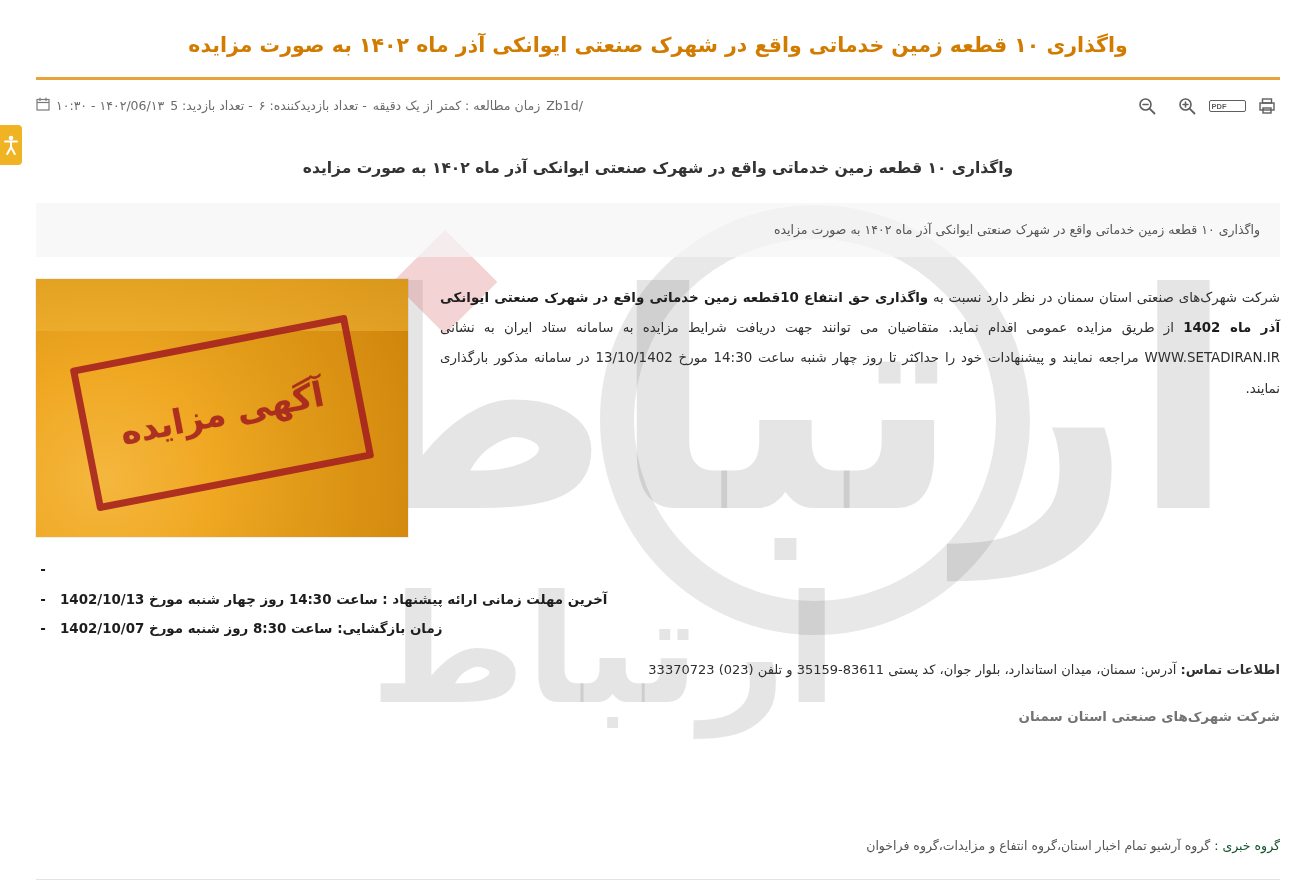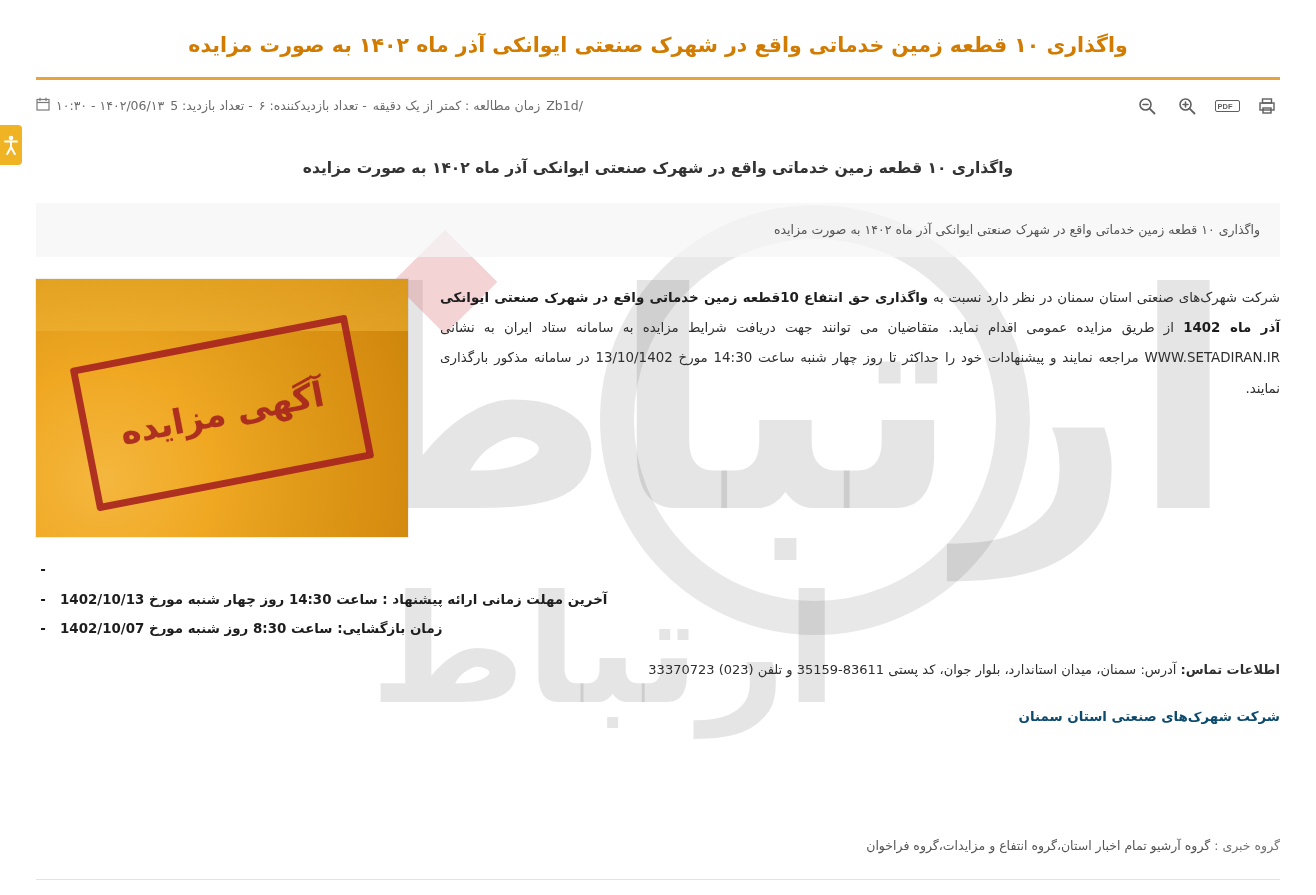--- a/index.html
+++ b/index.html
@@ -96,21 +96,21 @@
     cursor: pointer;
     background: none;
     border: none;
     padding: 0;
   }
   .pdf-badge {
     border: 1.6px solid #5f5f5f;
     border-radius: 2px;
     font-size: 7.5px;
     font-weight: bold;
-    padding: 2px 6px 1px 2px;
+    padding: 2px 18px 1px 2px;
     line-height: 1;
     font-family: "Liberation Sans", sans-serif;
   }
 
   
   .watermark {
     position: absolute;
     top: 95px;
     left: 0;
     width: 100%;
@@ -278,39 +278,39 @@
     line-height: 2;
   }
   .contact b { font-weight: bold; }
 
   .signature {
     margin-top: 26px;
     direction: rtl;
     text-align: right;
     font-size: 13.4px;
     font-weight: bold;
-    color: #0c4a6e;
+    color: #737373;
   }
 
   
   .footer {
     position: absolute;
     bottom: 0;
     right: 36px;
     left: 36px;
     text-align: left;
     direction: rtl;
   }
   .footer-line {
     font-size: 12.5px;
     color: #555;
     padding: 4px 0;
     text-align: right;
   }
-  .footer-line .lbl { color: #737373; }
+  .footer-line .lbl { color: #14532d; }
   .footer-rule {
     border-top: 1px solid #e3e3e3;
     margin-top: 22px;
     height: 1px;
   }
   .footer-pad { height: 14px; }
 </style>
 </head>
 <body>
 

